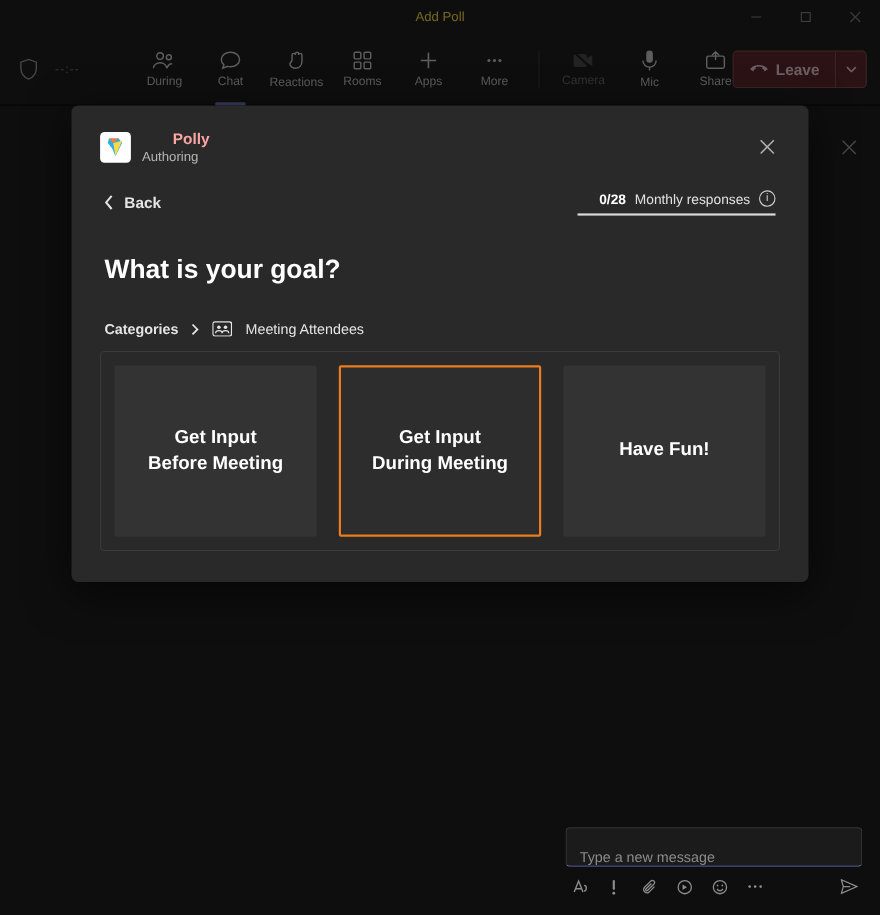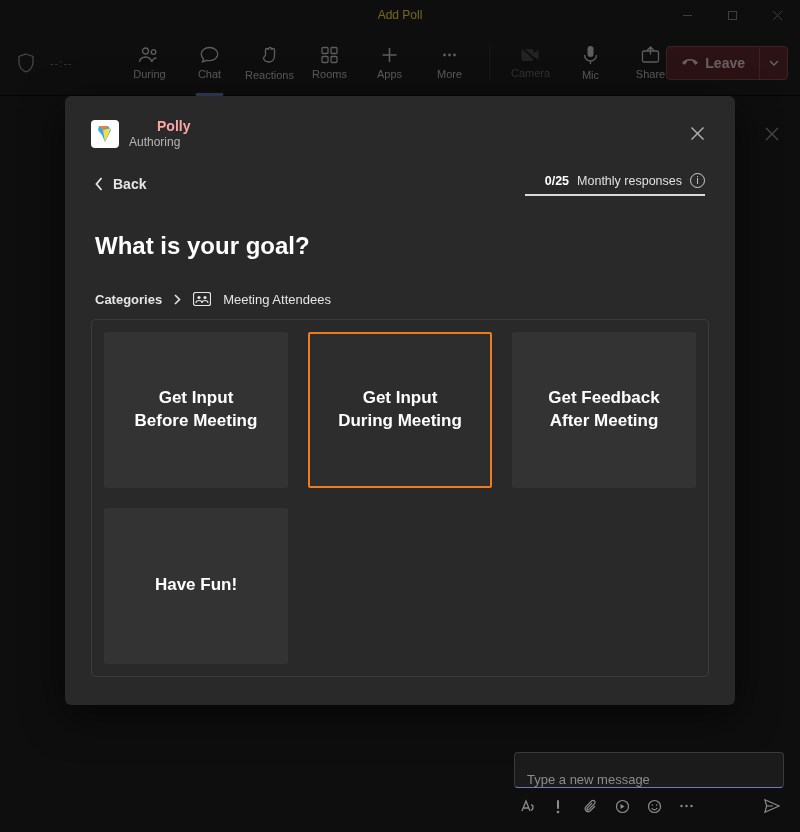--- a/index.html
+++ b/index.html
@@ -226,21 +226,21 @@
 
     <div class="subheader">
       <div class="back">
         <svg width="8" height="14" viewBox="0 0 8 14" fill="none" stroke="#e5e5e5" stroke-width="1.8">
             <path d="M6.5 1 1.5 7l5 6"></path>
           </svg>
         <span>Back</span>
       </div>
       <div class="quota">
         <div class="quota-row">
-          <span class="count">0/25</span>
+          <span class="count">0/28</span>
           <span class="label">Monthly responses</span>
           <span class="info-icon">i</span>
         </div>
         <div class="quota-bar"></div>
       </div>
     </div>
 
     <div class="heading">What is your goal?</div>
 
     <div class="crumbs">
@@ -261,24 +261,20 @@
       <div class="grid">
         <div class="card">
           <div class="card-label">Get Input
 Before Meeting</div>
         </div>
         <div class="card selected">
           <div class="card-label">Get Input
 During Meeting</div>
         </div>
         <div class="card">
-          <div class="card-label">Get Feedback
-After Meeting</div>
-        </div>
-        <div class="card">
           <div class="card-label">Have Fun!</div>
         </div>
       </div>
     </div>
   </div>
 </div>
 
 <div class="compose-wrap">
   <div class="compose">
     <input placeholder="Type a new message" style="">

